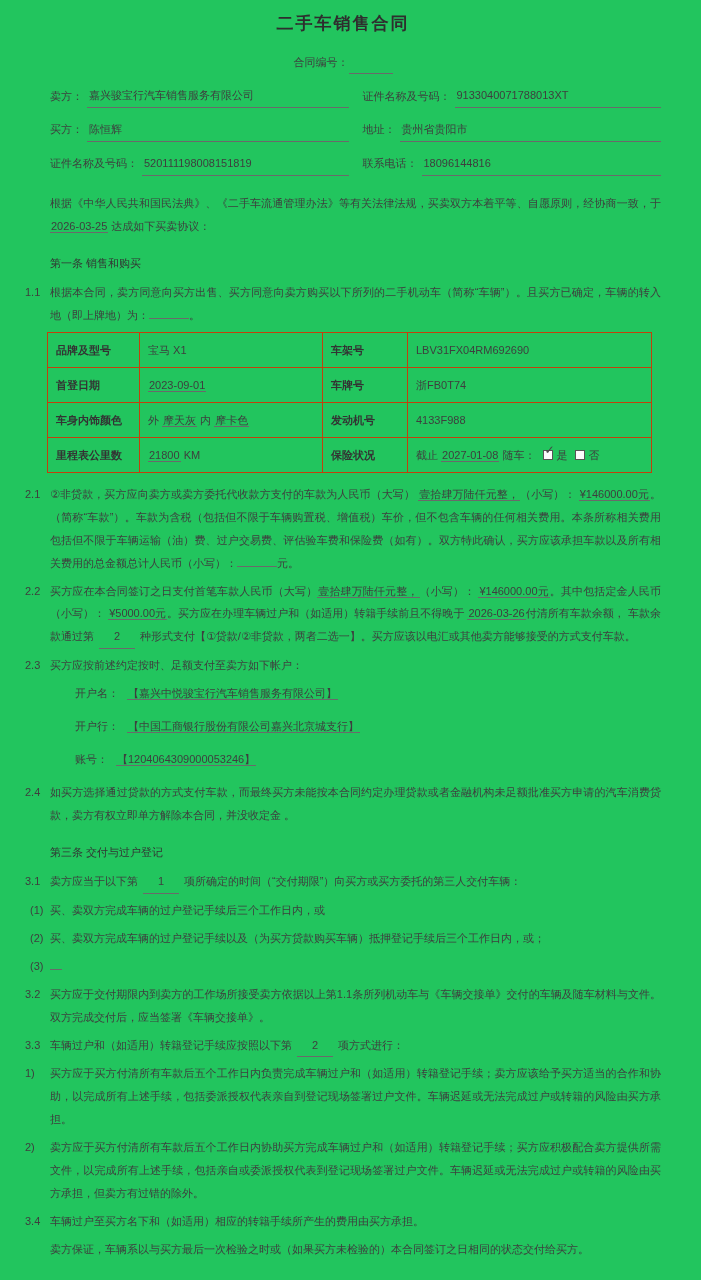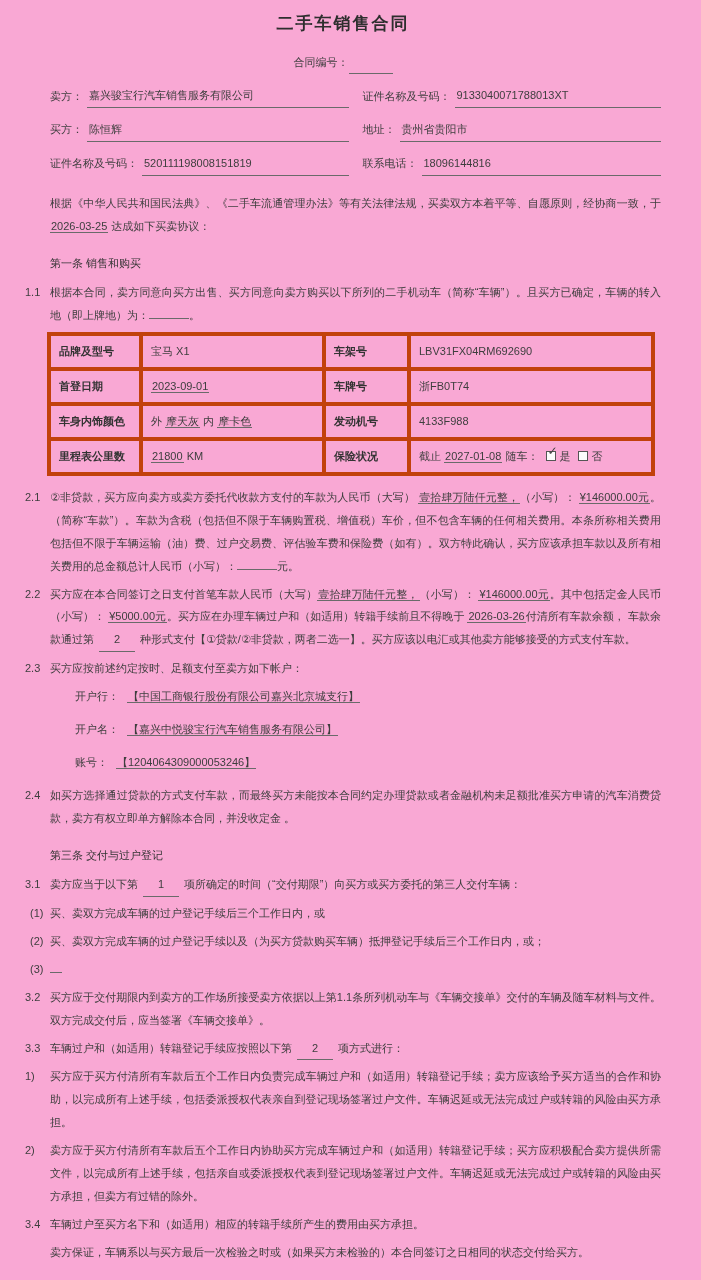--- a/index.html
+++ b/index.html
@@ -1,19 +1,19 @@
 <!DOCTYPE html>
 <html><head>
 <meta charset="utf-8">
 <style>
   * { margin:0; padding:0; box-sizing:border-box; }
   html,body { background:#e9e9e9; }
   .page {
     width:701px; height:1280px; margin:0 auto; overflow:hidden;
-    background:#f9a8d4; color:#3e3e3e;
+    background:#22c55e; color:#3e3e3e;
     font-family:"Liberation Sans","DejaVu Sans",sans-serif;
     font-size:11px; line-height:2.08;
     padding:6px 40px 0 25px;
   }
   .title { text-align:center; font-size:17px; font-weight:bold; color:#2e2e2e; letter-spacing:2px; margin-top:4px; line-height:1.6; }
   .contract-no { display:flex; justify-content:center; align-items:flex-end; margin:14px 0 10px; }
   .blank { display:inline-block; border-bottom:1px solid #6a6a6a; height:14px; vertical-align:baseline; }
   .w44{width:44px;} .w40{width:40px;} .w12{width:12px;}
   .frow { display:flex; gap:14px; margin:0 0 10px 25px; }
   .field { flex:1; display:flex; align-items:center; }
@@ -21,21 +21,21 @@
   .fval { flex:1; border-bottom:1px solid #6a6a6a; padding:0 2px; white-space:nowrap; }
   .intro { margin:16px 0 0 25px; text-align:justify; }
   .u { border-bottom:1px solid #6a6a6a; padding:0 1px; }
   .sec { font-weight:normal; color:#333; margin:15px 0 6px 25px; }
   .clause { display:flex; margin-bottom:5px; }
   .cnum { flex:none; width:25px; }
   .cbody { flex:1; text-align:justify; }
   .subitem .cnum { width:25px; padding-left:5px; }
   .opt { display:inline-block; min-width:36px; text-align:center; border-bottom:1px solid #6a6a6a; margin:0 5px; }
   table.vt { border-collapse:collapse; margin:3px 0 10px 22px; table-layout:fixed; width:604px; }
-  .vt td { border:4px solid #c2410c; height:35px; padding:2px 8px; vertical-align:middle; white-space:nowrap; overflow:hidden; }
+  .vt td { border:1px solid #c2410c; height:35px; padding:2px 8px; vertical-align:middle; white-space:nowrap; overflow:hidden; }
   .vt td.lab { font-weight:bold; color:#333; }
   .bank-line { margin:0 0 10px 50px; }
   .bank-line .flabel { padding-right:8px; }
   .cb { display:inline-block; width:10px; height:10px; border:1px solid #555; margin:0 3px 0 8px; vertical-align:-1px; position:relative; background:#fcfcfc; }
   .cb.checked::after { content:"✓"; position:absolute; left:0; top:-7px; font-size:12px; font-weight:bold; color:#444; line-height:1; }
   .c34-extra { margin-left:25px; text-align:justify; }
 </style>
 </head>
 <body>
 
@@ -135,24 +135,24 @@
     <span class="cnum">2.2</span>
     <div class="cbody"><span>买方应在本合同签订之日支付首笔车款人民币（大写）</span><span class="u">壹拾肆万陆仟元整，</span><span>（小写）： </span><span class="u">¥146000.00元</span><span>。其中包括定金人民币（小写）： </span><span class="u">¥5000.00元</span><span>。买方应在办理车辆过户和（如适用）转籍手续前且不得晚于 </span><span class="u">2026-03-26</span><span>付清所有车款余额， 车款余款通过第</span><span class="opt">2</span><span>种形式支付【①贷款/②非贷款，两者二选一】。买方应该以电汇或其他卖方能够接受的方式支付车款。</span></div>
   </div>
 
   <div class="clause">
     <span class="cnum">2.3</span>
     <div class="cbody">买方应按前述约定按时、足额支付至卖方如下帐户：</div>
   </div>
 
   <div class="bank-line">
+    <span class="flabel">开户名：</span><span class="u">【嘉兴中悦骏宝行汽车销售服务有限公司】</span>
+  </div>
+  <div class="bank-line">
     <span class="flabel">开户行：</span><span class="u">【中国工商银行股份有限公司嘉兴北京城支行】</span>
-  </div>
-  <div class="bank-line">
-    <span class="flabel">开户名：</span><span class="u">【嘉兴中悦骏宝行汽车销售服务有限公司】</span>
   </div>
   <div class="bank-line">
     <span class="flabel">账号：</span><span class="u">【1204064309000053246】</span>
   </div>
 
   <div class="clause">
     <span class="cnum">2.4</span>
     <div class="cbody">如买方选择通过贷款的方式支付车款，而最终买方未能按本合同约定办理贷款或者金融机构未足额批准买方申请的汽车消费贷款，卖方有权立即单方解除本合同，并没收定金 。</div>
   </div>
 

